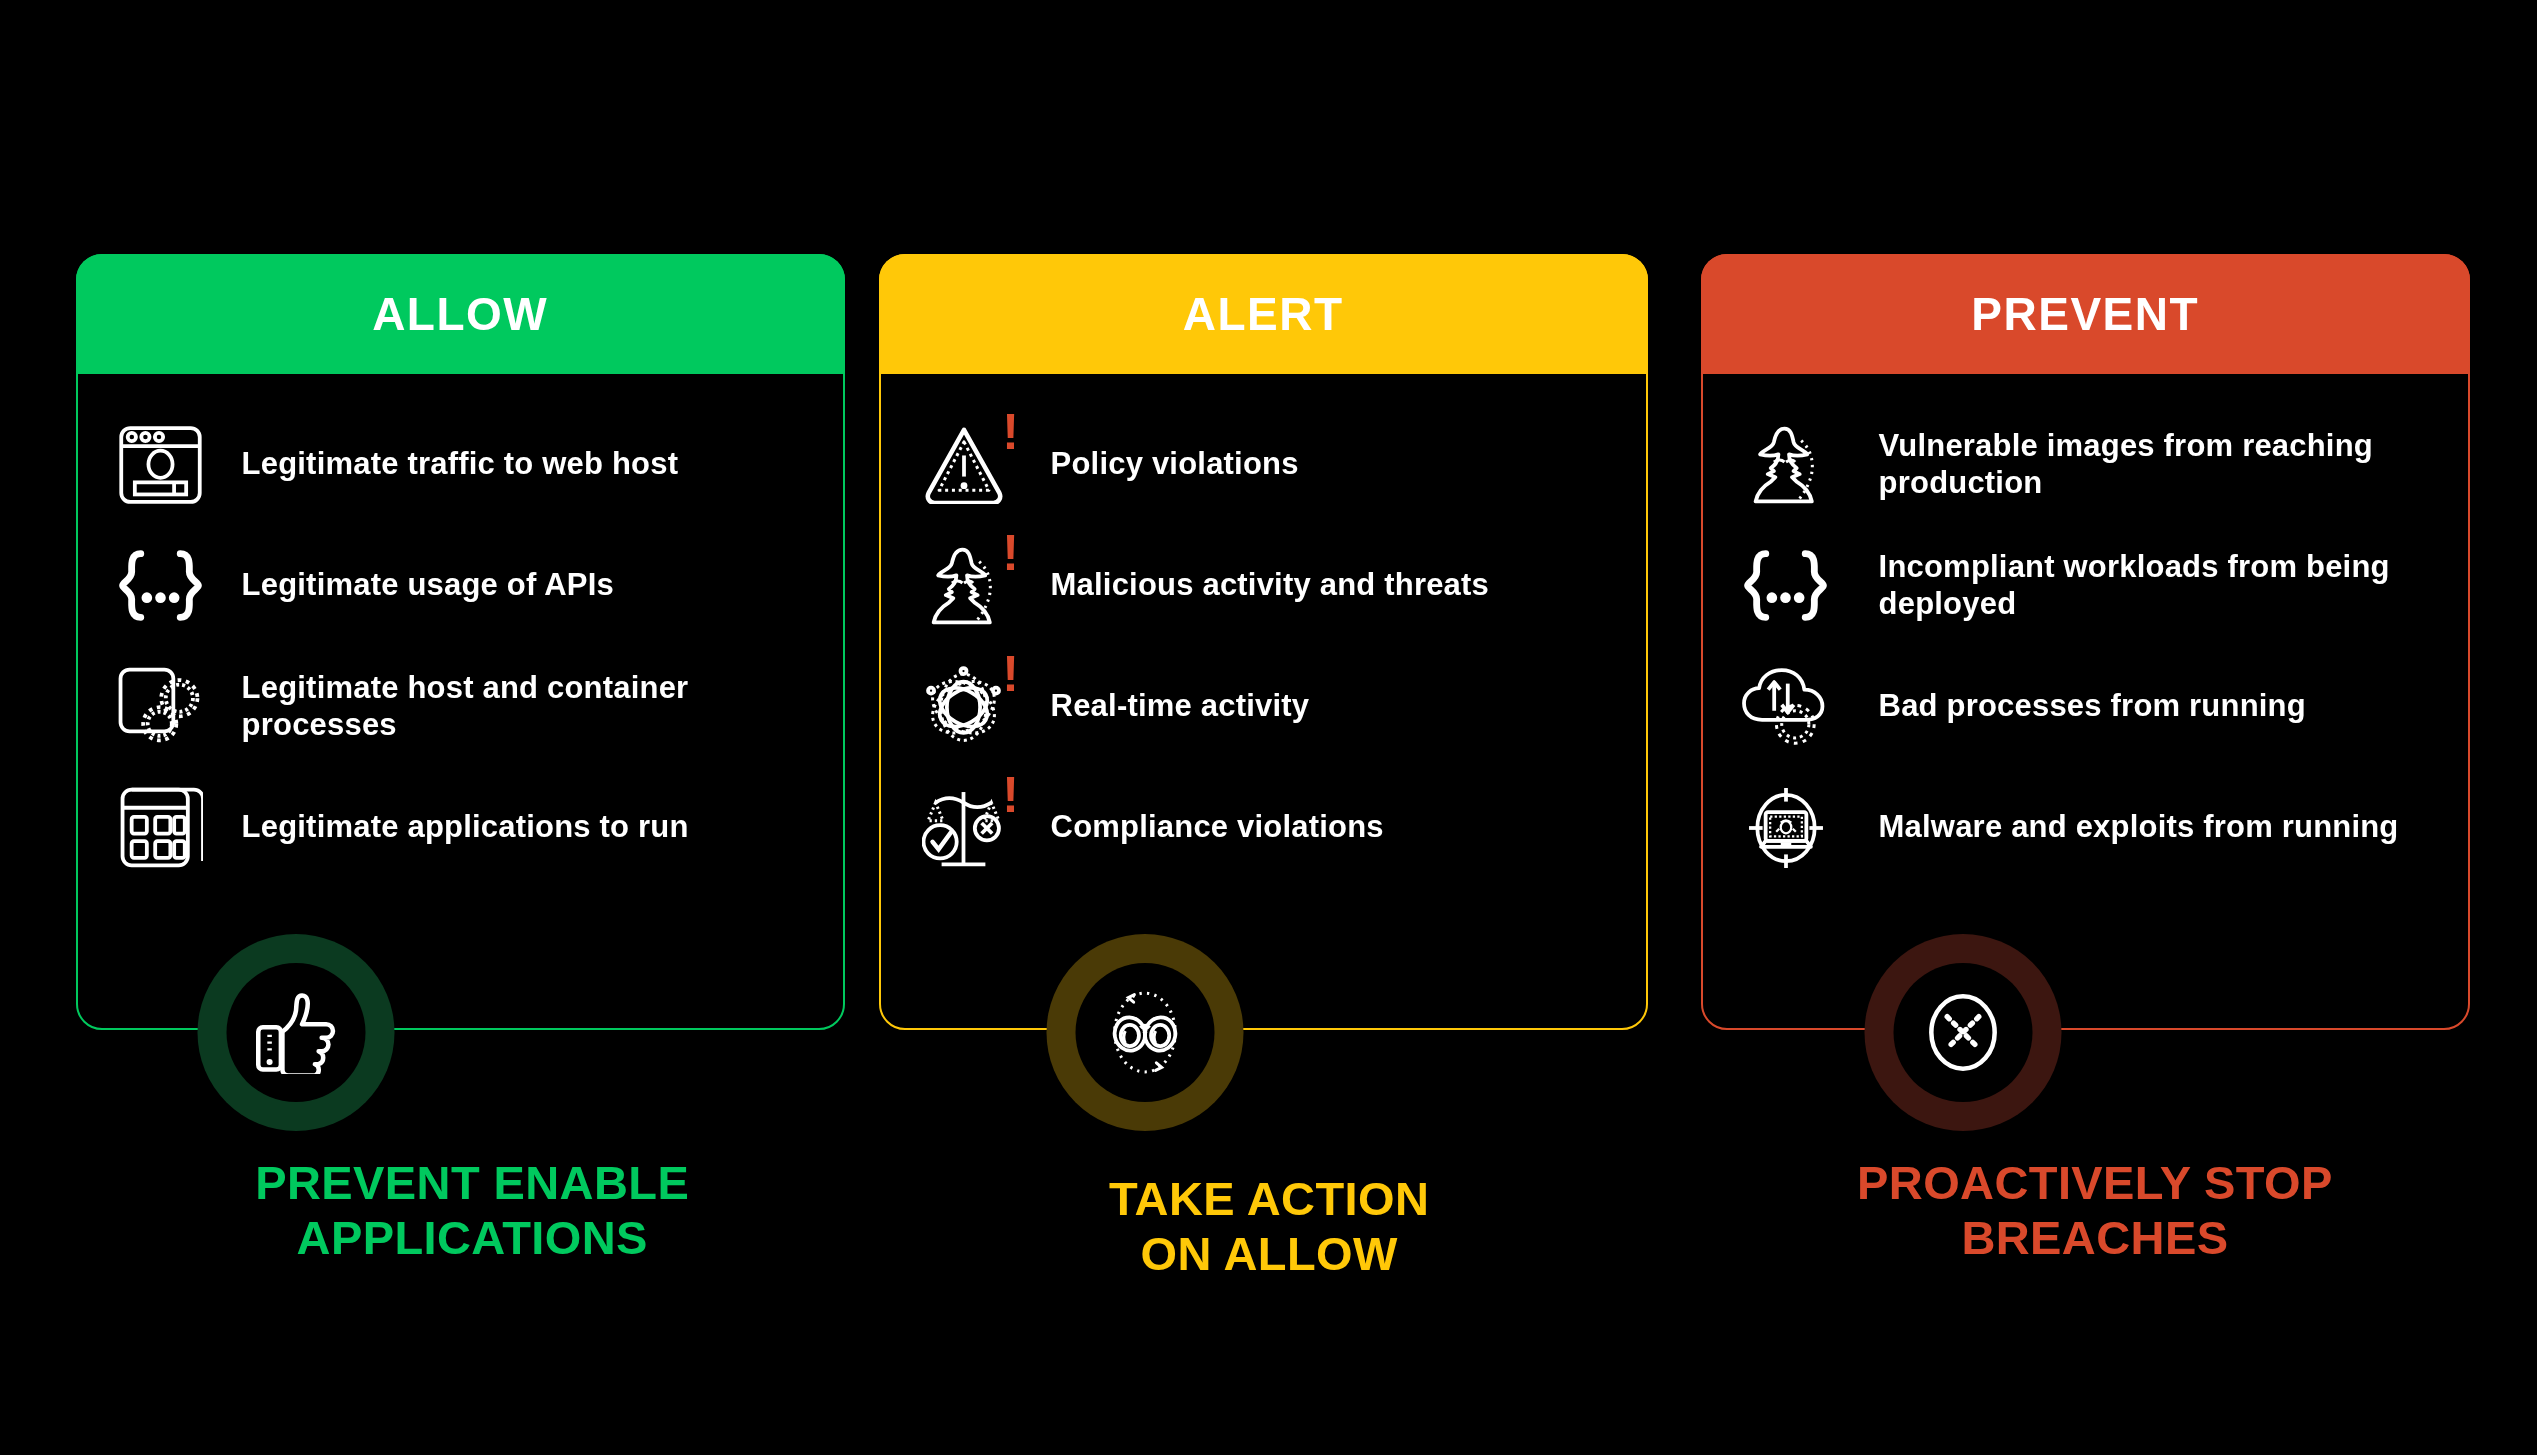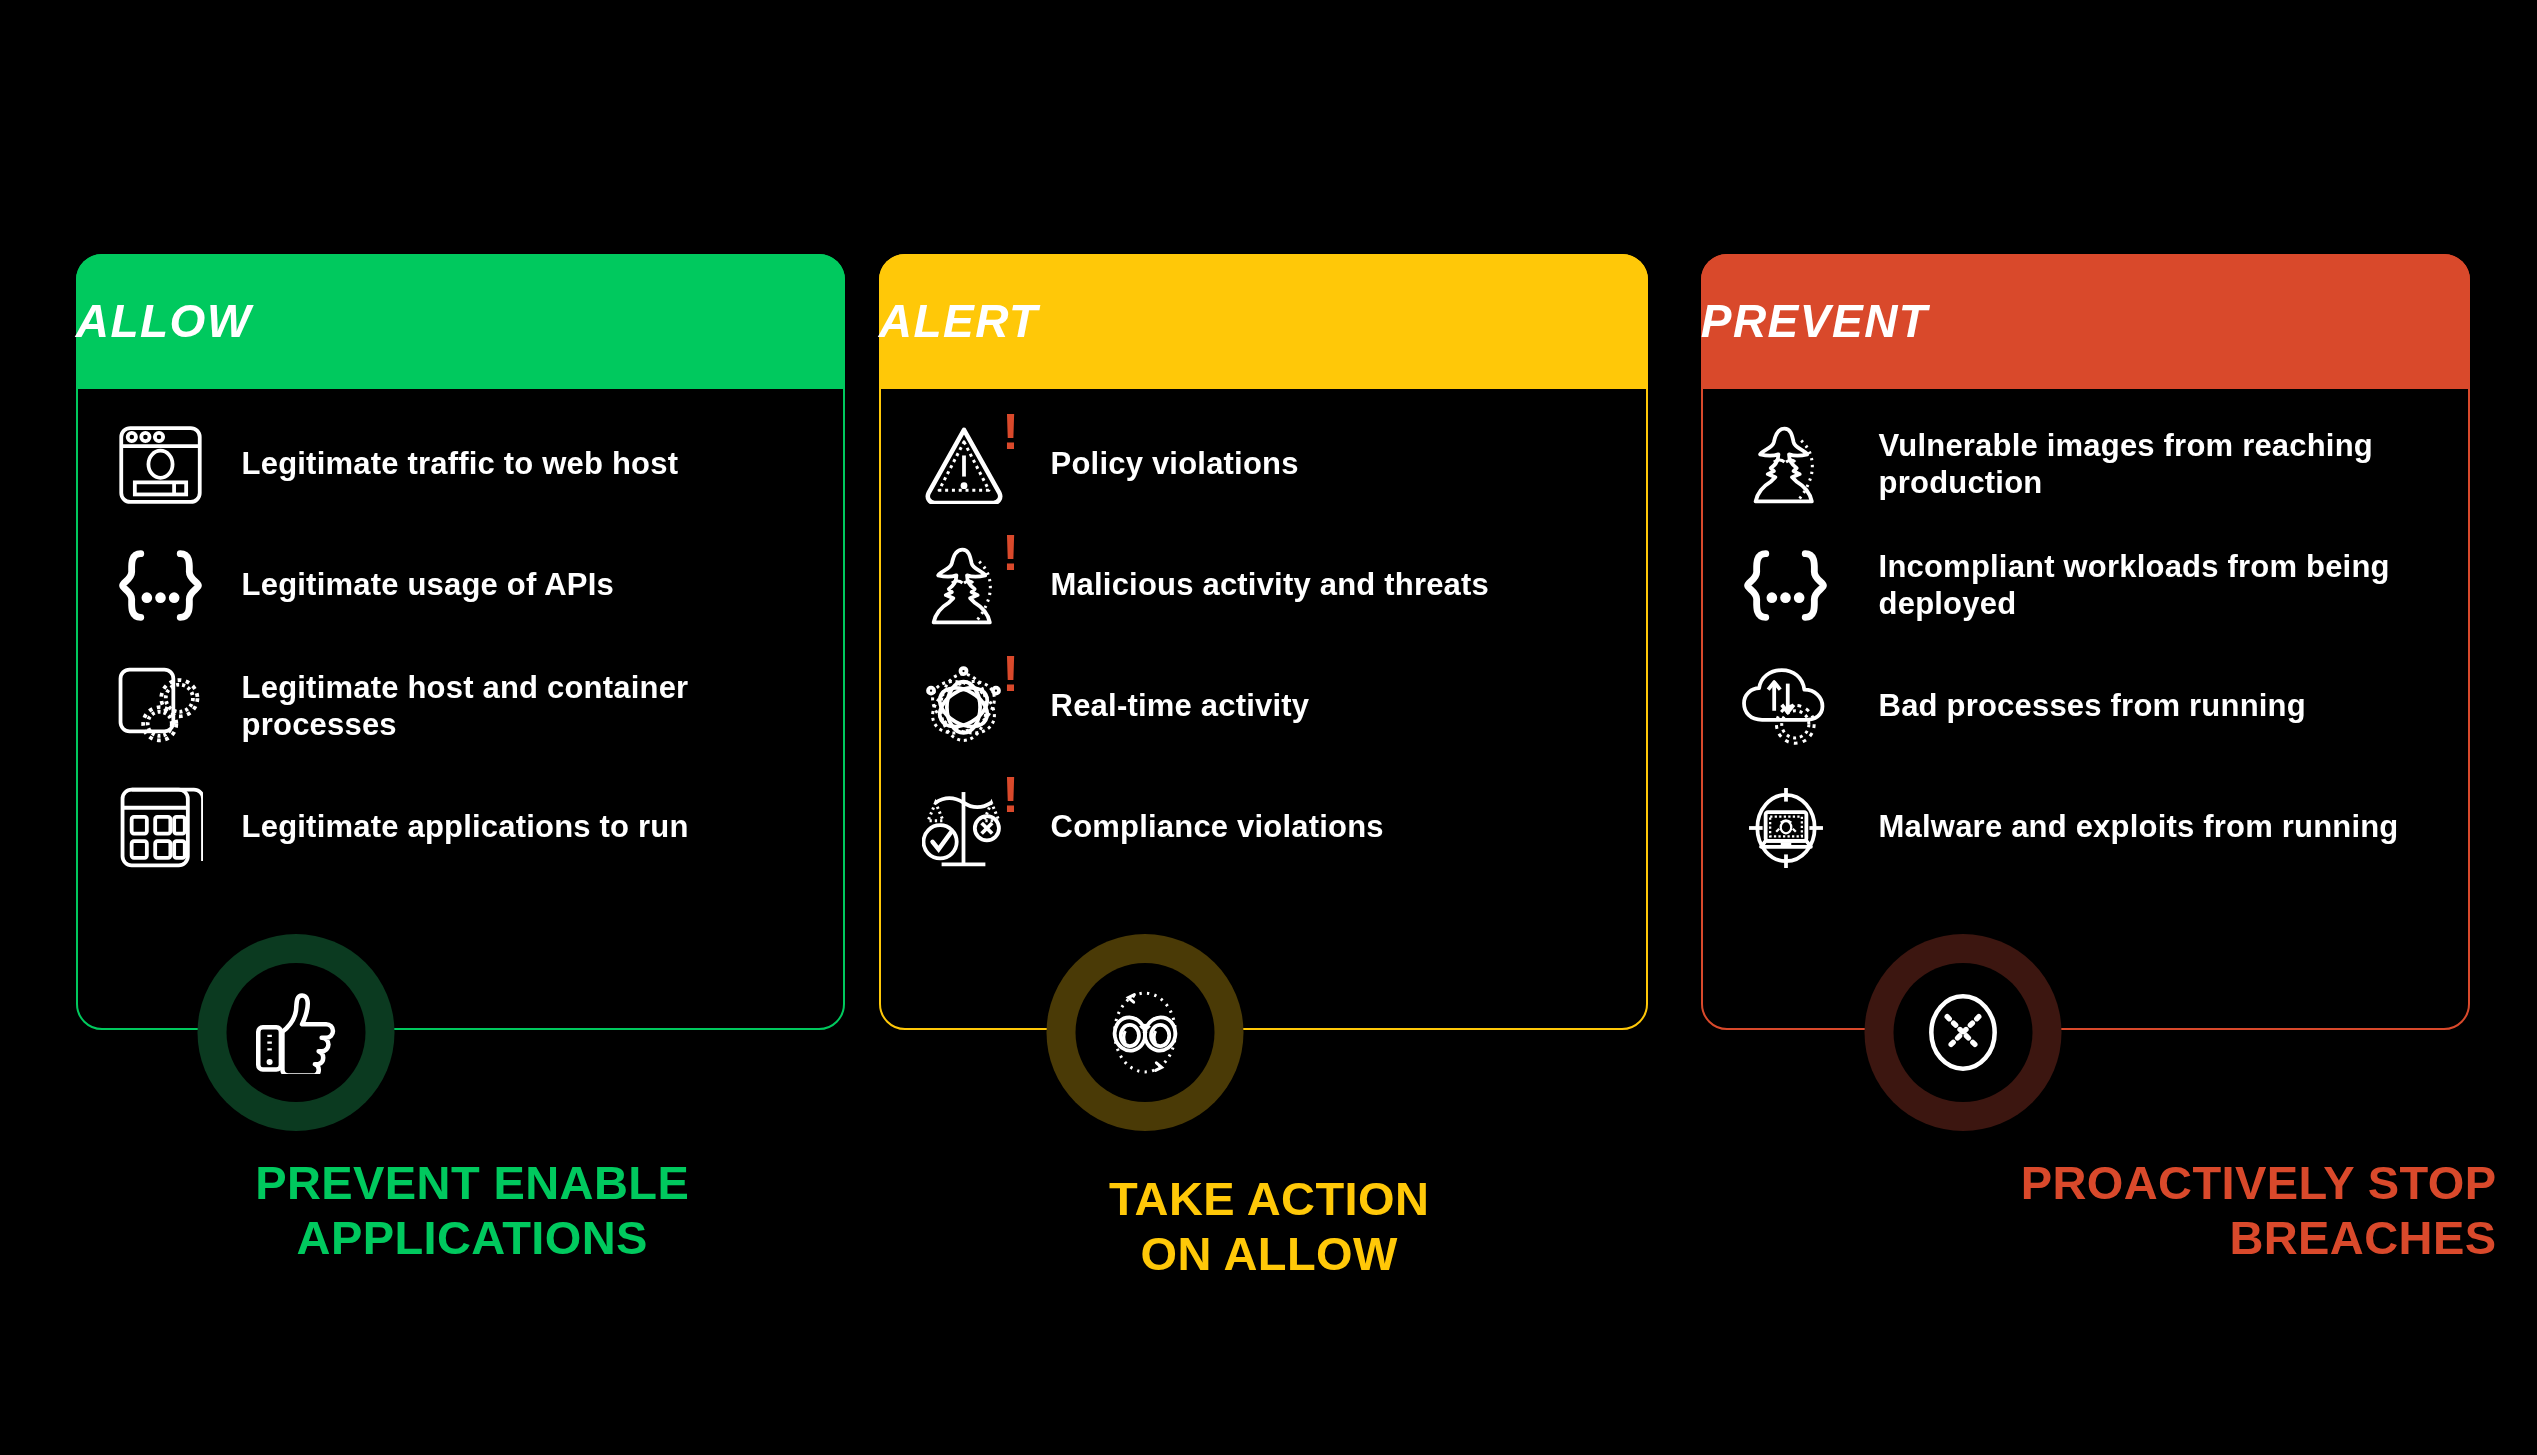--- a/index.html
+++ b/index.html
@@ -18,24 +18,24 @@
 
   
   .card{
     position:absolute;left:0;top:254px;width:769px;height:776px;
     border-radius:26px;box-sizing:border-box;
     border:2.3px solid var(--accent);
     background:#000;
   }
   #col-prevent .card{width:769px;}
   .card-head{
-    position:absolute;left:-2.3px;top:-2.3px;width:769px;height:135px;
+    position:absolute;left:-2.3px;top:-2.3px;width:769px;height:120px;
     border-radius:26px 26px 0 0;
     background:var(--accent);
-    display:flex;align-items:center;justify-content:flex-start;font-style:italic;
+    display:flex;align-items:center;justify-content:center;
   }
   .card-head-title{
     color:#ffffff;font-size:46px;font-weight:bold;letter-spacing:1.5px;
     line-height:1;
   }
 
   
   .features{position:absolute;left:0;top:148px;width:100%;}
   .frow{position:relative;height:121px;display:flex;align-items:center;}
   .ficon{
@@ -74,21 +74,21 @@
   #col-prevent .badge-wrap{left:calc(50% - 140px);}
 
   
   .caption{
     position:absolute;top:1155px;width:100%;text-align:center;
     color:var(--accent);font-size:47px;font-weight:bold;line-height:1.18;
     letter-spacing:0.4px;
   }
   #col-allow .caption{left:-5.3px;}
   #col-alert .caption{left:-11.4px;margin-top:16px;}
-  #col-prevent .caption{left:-7.6px;text-align:right;}
+  #col-prevent .caption{left:-7.6px;}
   .caption span{display:block;}
 </style>
 </head>
 <body>
 
 <div class="board">
 
   <div class="col" id="col-allow" style="--accent:#00C95E;--halo:#0B3A20;">
     <div class="card">
       <div class="card-head">

